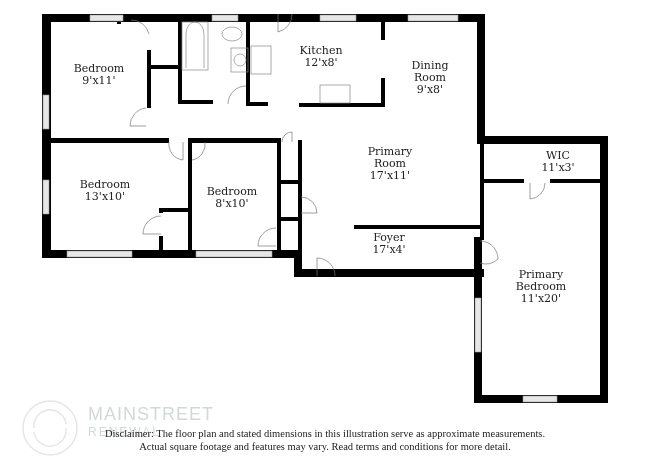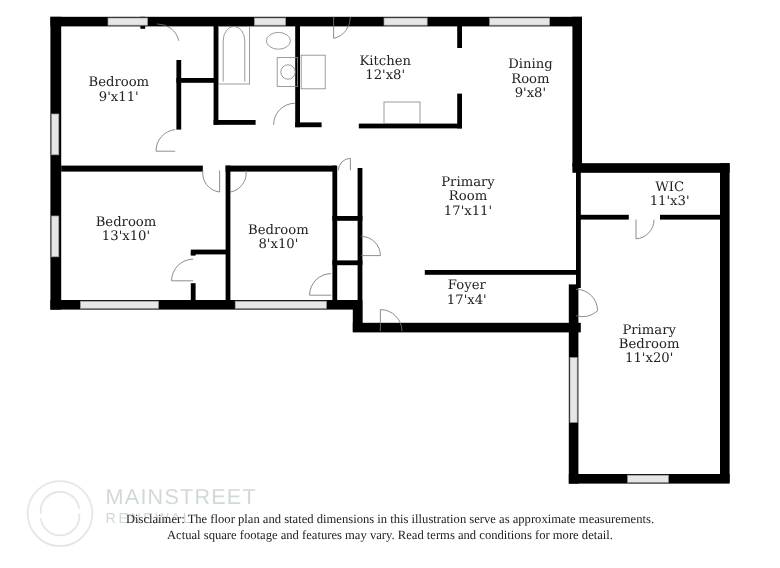--- a/index.html
+++ b/index.html
@@ -100,21 +100,21 @@
 </svg>
 
 <div class="label" style="left:99px; top:63px;">
   <span>Bedroom</span>
   <span>9'x11'</span>
 </div>
 <div class="label" style="left:321px; top:45px;">
   <span>Kitchen</span>
   <span>12'x8'</span>
 </div>
-<div class="label" style="left:430px; top:48px;margin-left:12px;">
+<div class="label" style="left:430px; top:60px;">
   <span>Dining</span>
   <span>Room</span>
   <span>9'x8'</span>
 </div>
 <div class="label" style="left:390px; top:146px;">
   <span>Primary</span>
   <span>Room</span>
   <span>17'x11'</span>
 </div>
 <div class="label" style="left:542px; top:150px;margin-left:16px;">

